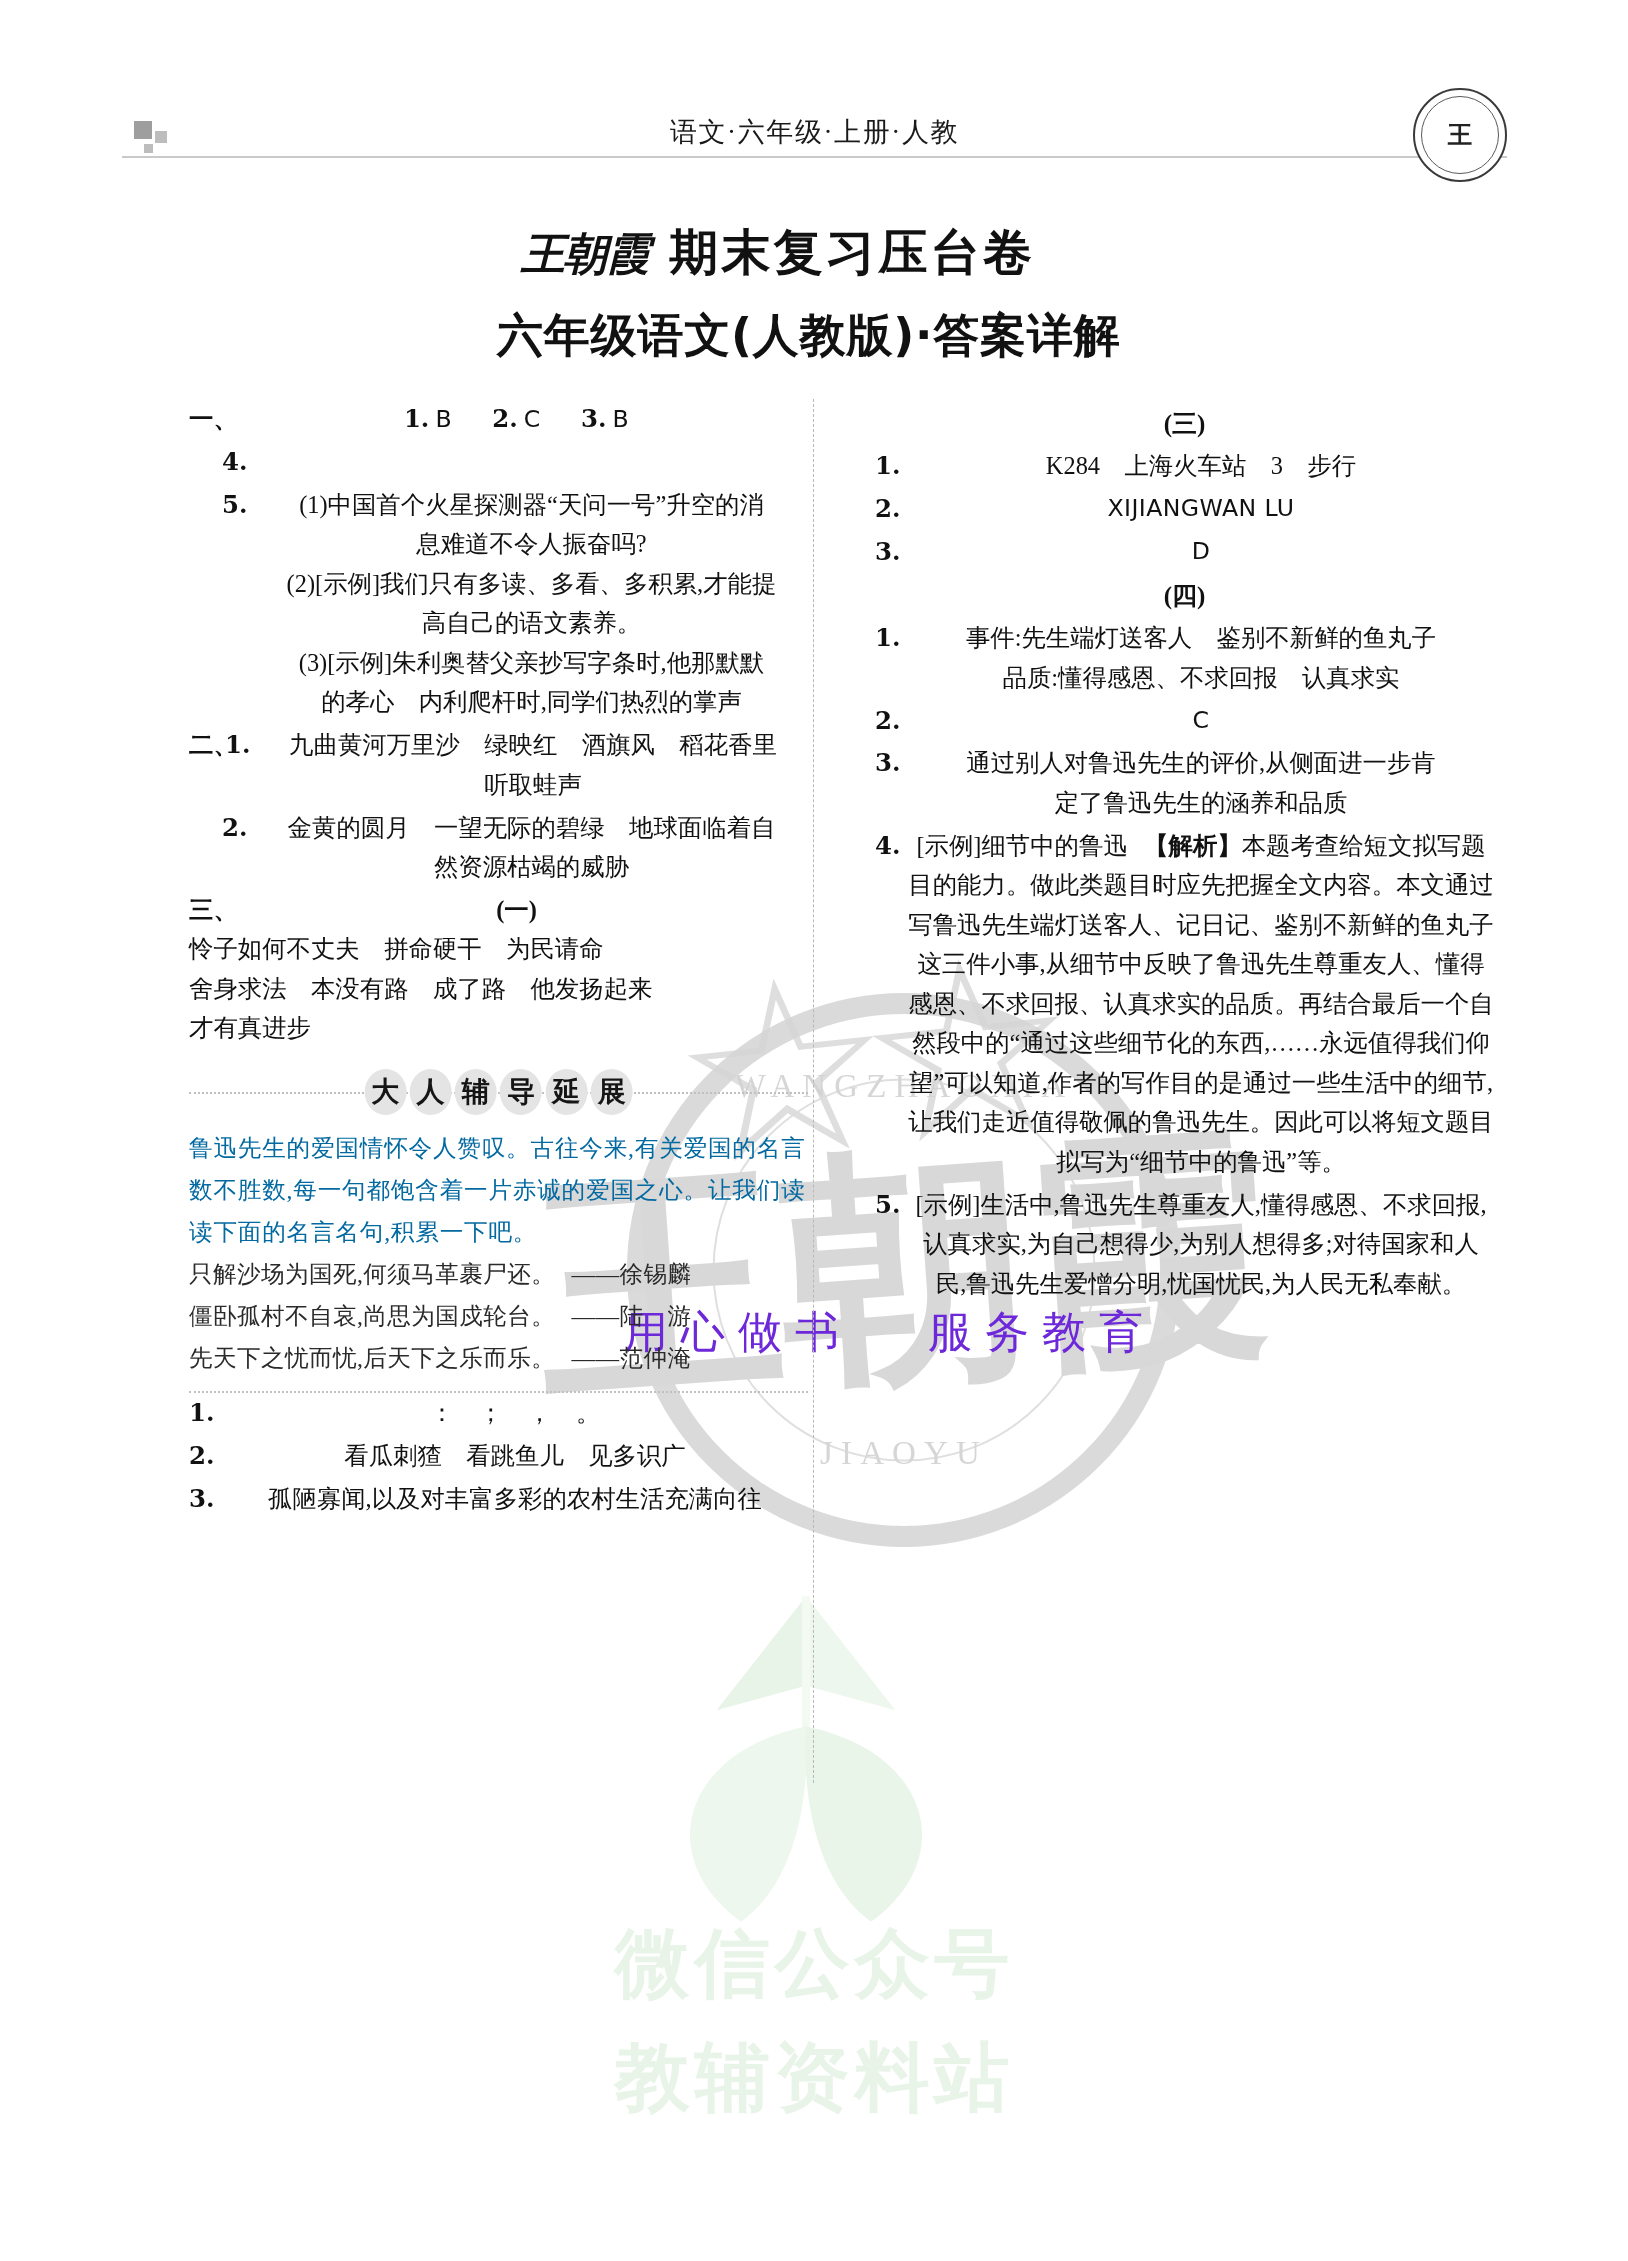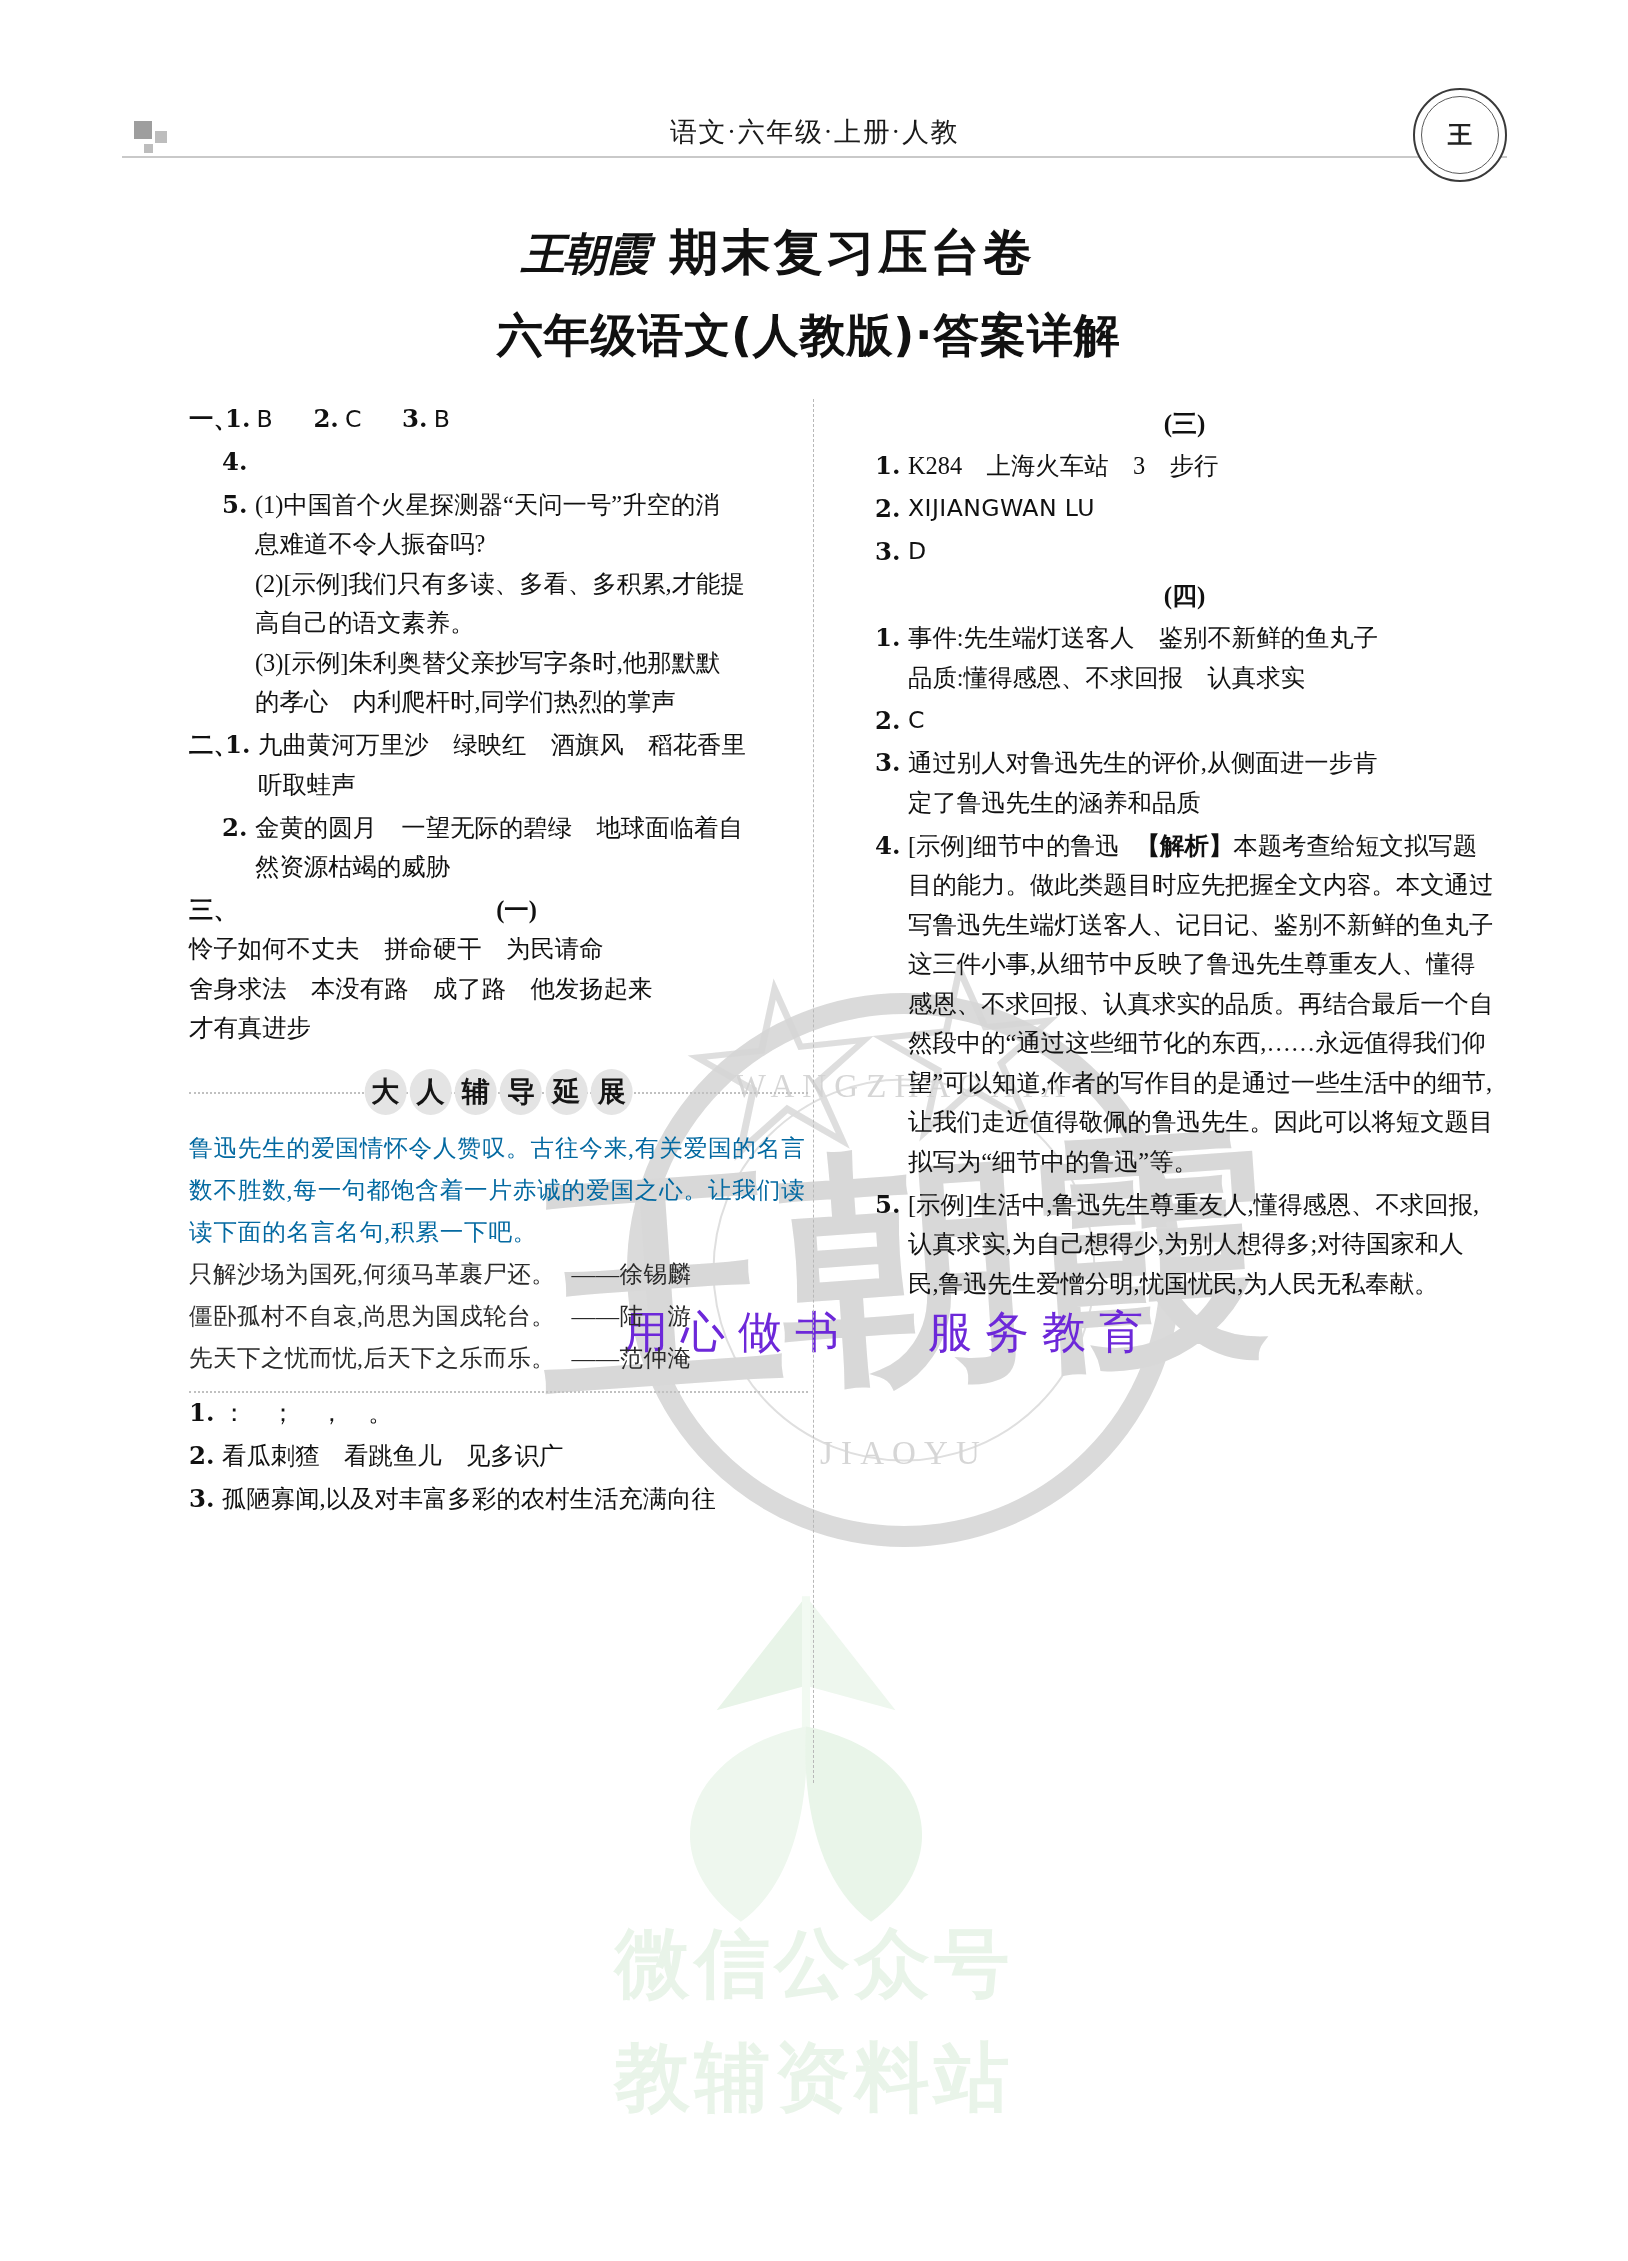--- a/index.html
+++ b/index.html
@@ -248,21 +248,21 @@
     margin-bottom: 3.3px;
   }
   .marker {
     flex: 0 0 auto;
     font-weight: bold;
     font-family: "DejaVu Serif", serif;
     white-space: nowrap;
   }
   .m-sec   { width: 36px; }
   .m-num   { width: 33px; }
-  .body-txt { flex: 1 1 auto; }
+  .body-txt { flex: 1 1 auto; text-align: center; }
   .indent-2 { padding-left: 33px; }
 
   .center-head {
     text-align: center;
     font-weight: bold;
     font-size: 25px;
     margin: 4.9px 0 1.6px 0;
   }
   .sec-with-center {
     display: flex;

